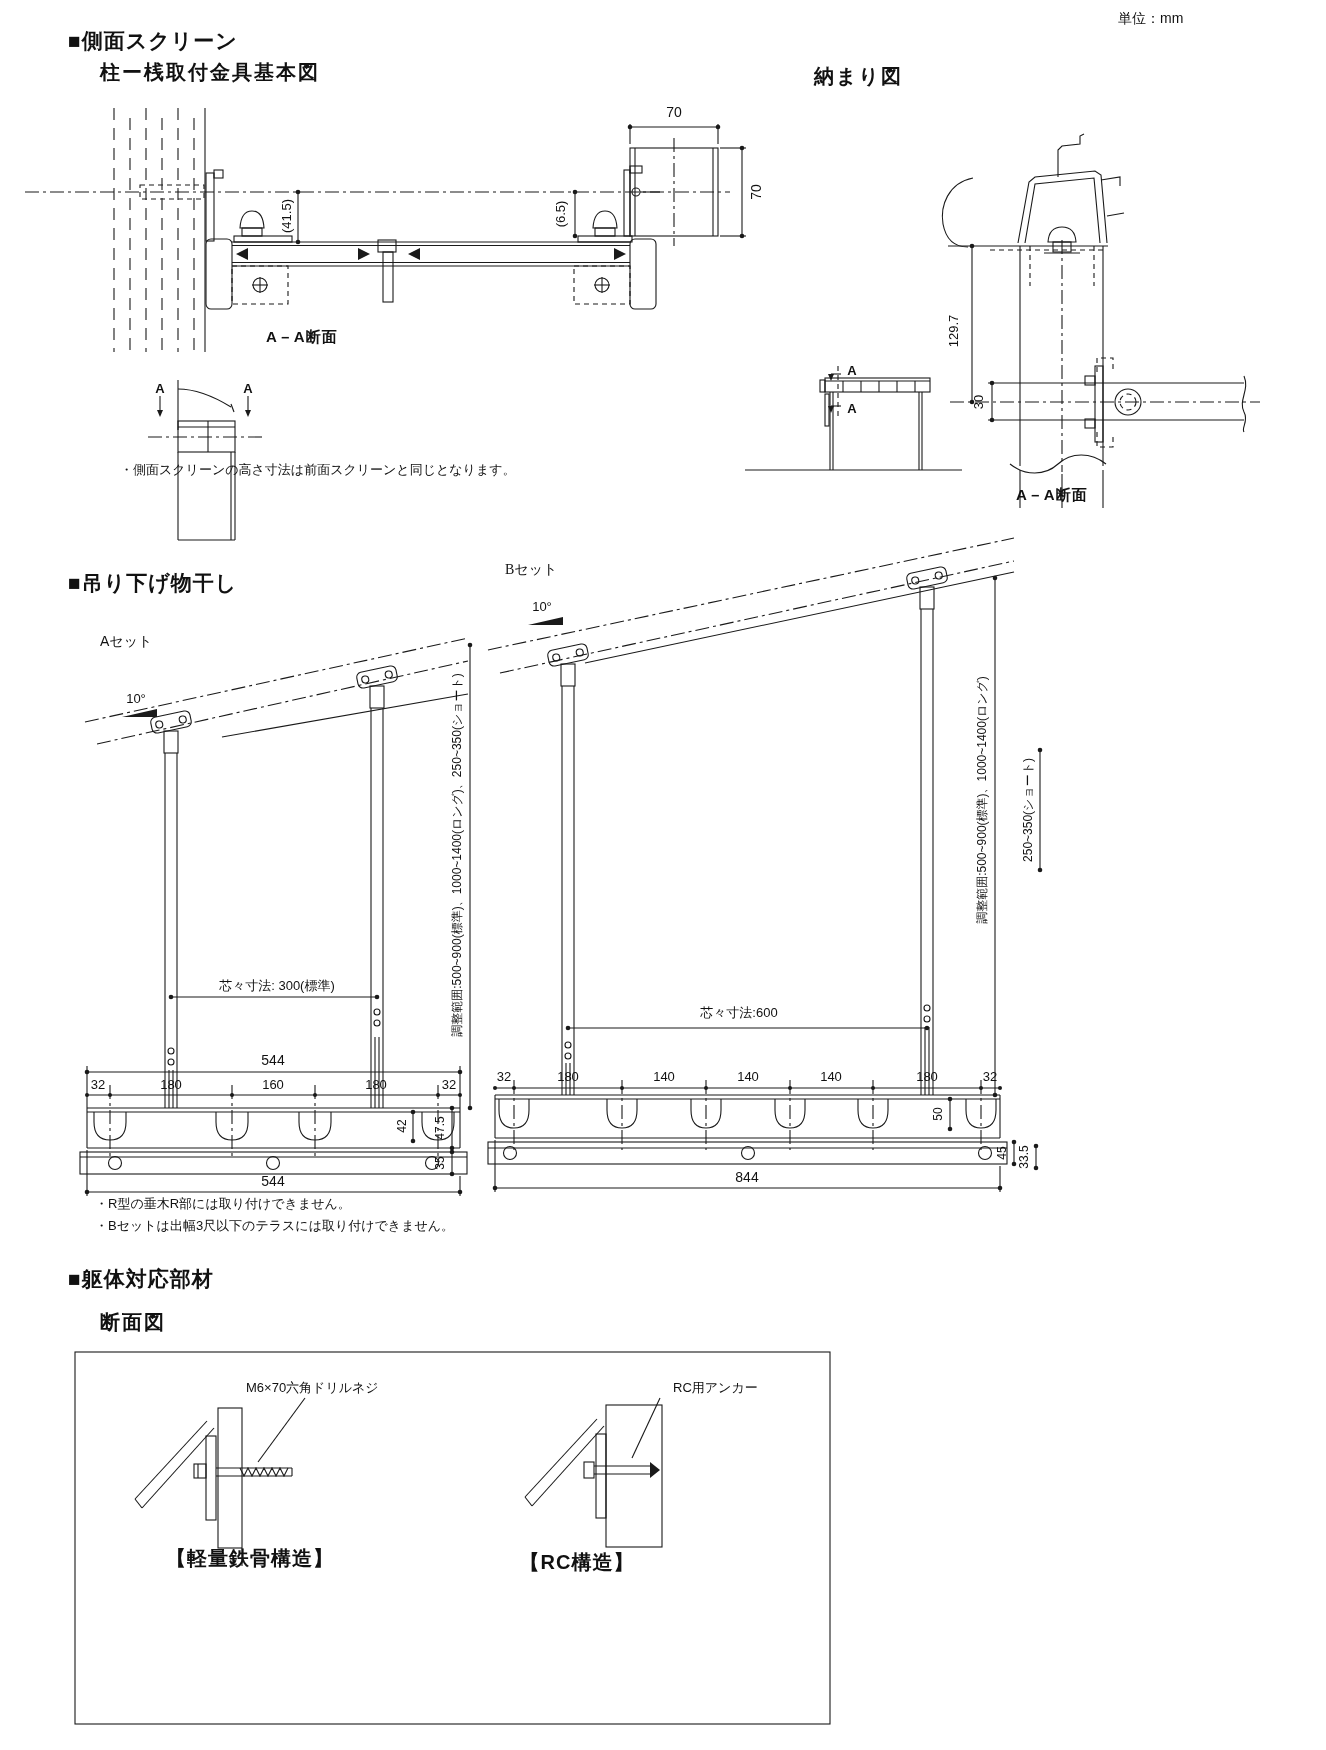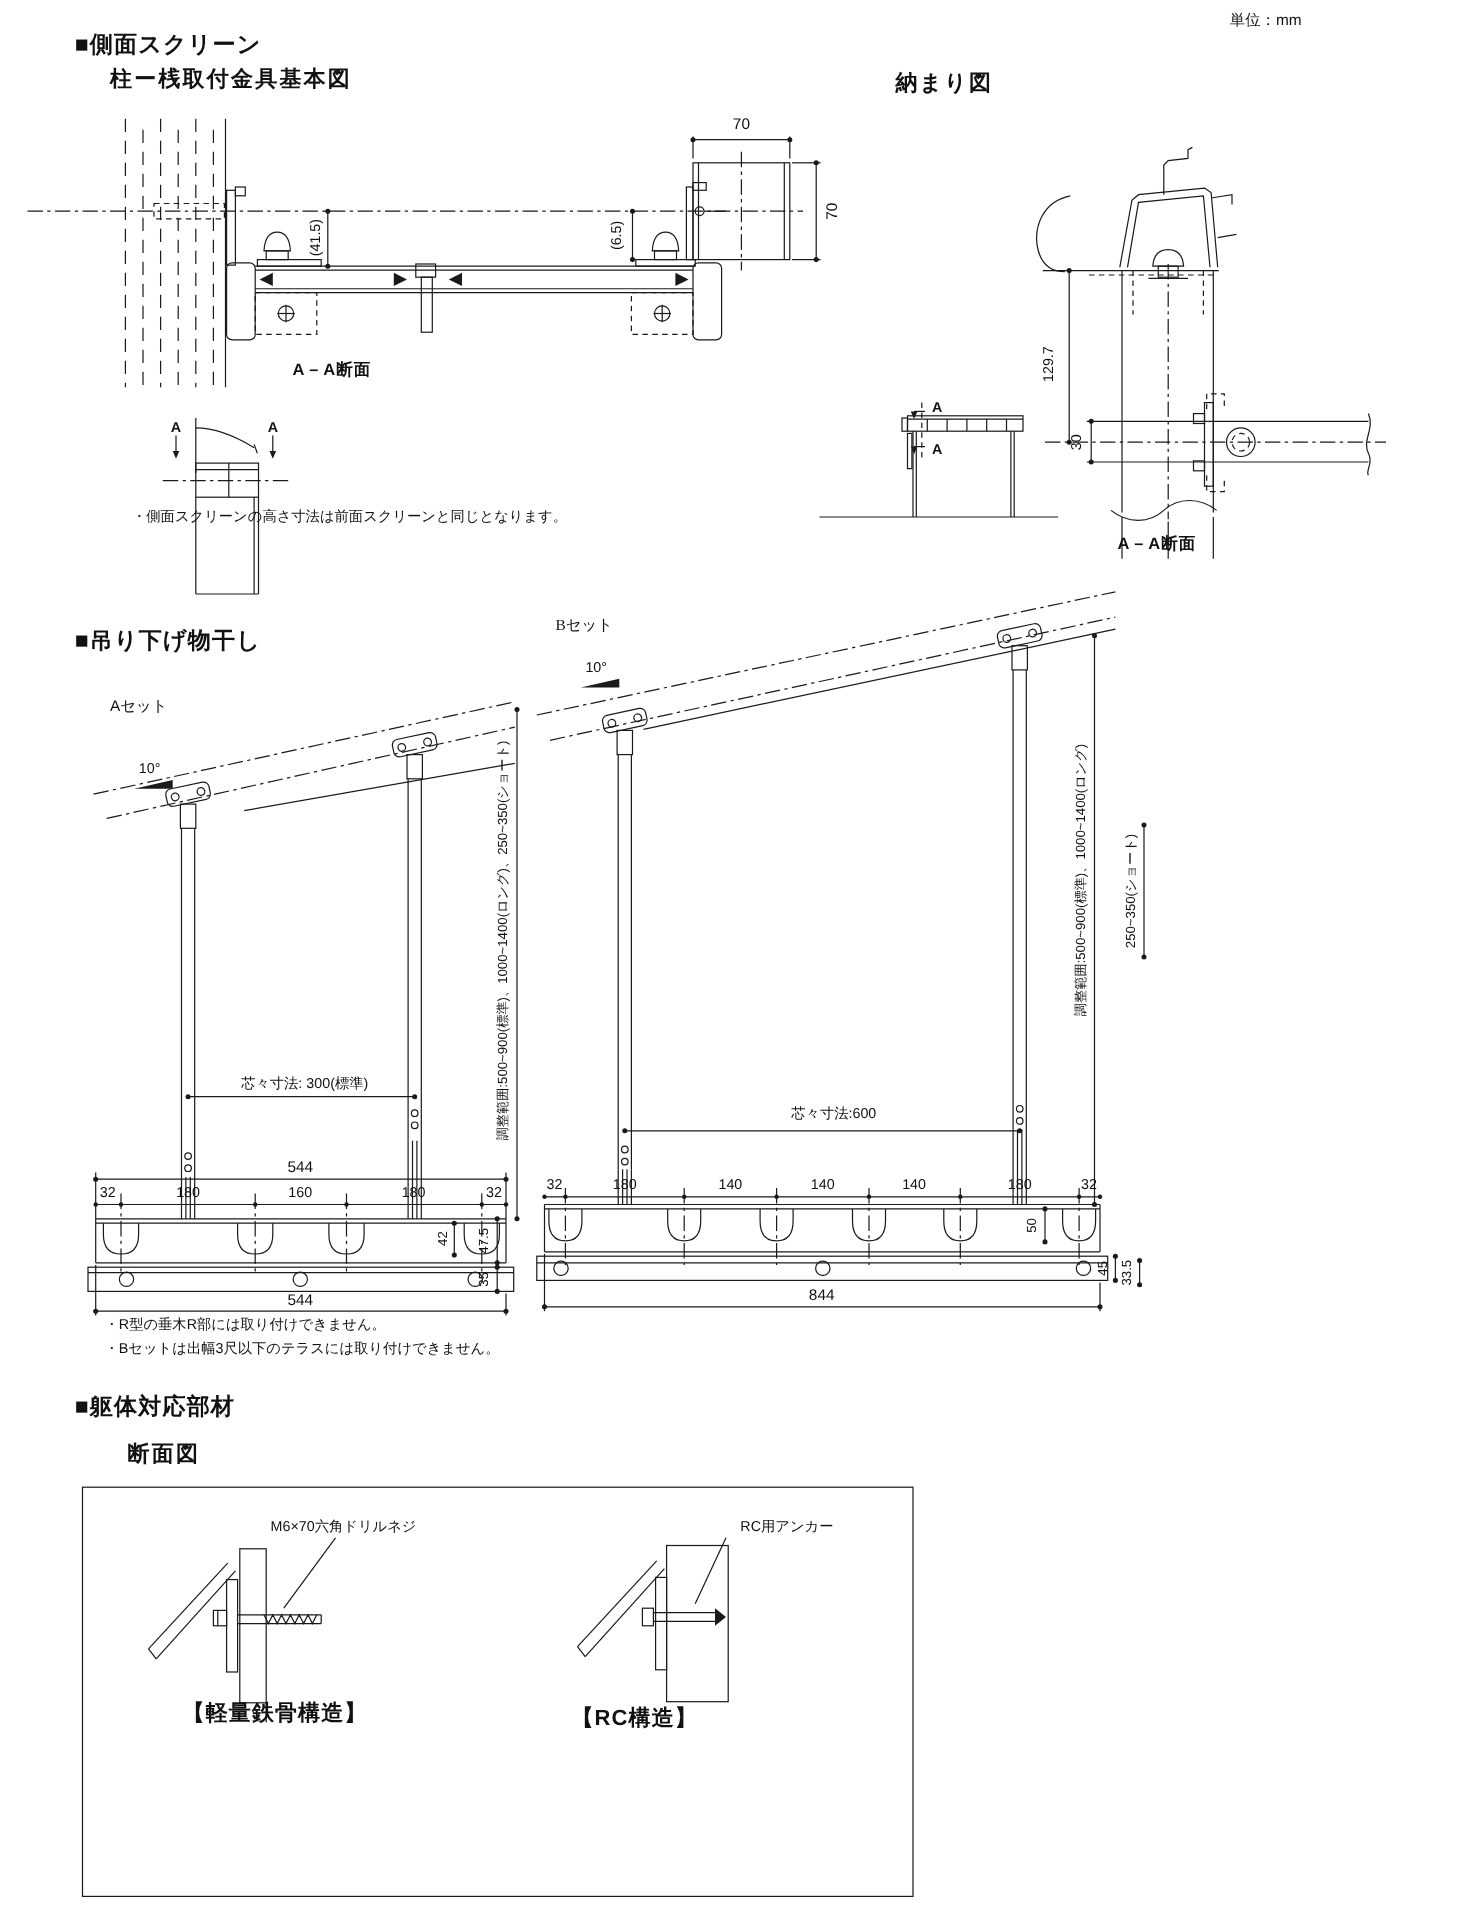--- a/index.html
+++ b/index.html
@@ -461,38 +461,38 @@
   <span class="lbl f13" style="left:376px;top:1084px;">180</span>
   <span class="lbl f13" style="left:449px;top:1084px;">32</span>
   <span class="lbl rot f12" style="left:402px;top:1126px;">42</span>
   <span class="lbl rot f12" style="left:440px;top:1128px;">47.5</span>
   <span class="lbl rot f12" style="left:440px;top:1163px;">35</span>
   <span class="lbl f14" style="left:273px;top:1181px;">544</span>
   <span class="lbl rot f12" style="left:457px;top:855px;">調整範囲:500~900(標準)、1000~1400(ロング)、250~350(ショート)</span>
 
   <span class="txt f14" style="left:505px;top:561px;font-family:Liberation Serif, serif;">Bセット</span>
   <span class="lbl f13" style="left:542px;top:606px;">10°</span>
-  <span class="lbl f13" style="left:758px;top:1012px;">芯々寸法:600</span>
+  <span class="lbl f13" style="left:739px;top:1012px;">芯々寸法:600</span>
   <span class="lbl f13" style="left:504px;top:1076px;">32</span>
   <span class="lbl f13" style="left:568px;top:1076px;">180</span>
   <span class="lbl f13" style="left:664px;top:1076px;">140</span>
   <span class="lbl f13" style="left:748px;top:1076px;">140</span>
   <span class="lbl f13" style="left:831px;top:1076px;">140</span>
   <span class="lbl f13" style="left:927px;top:1076px;">180</span>
   <span class="lbl f13" style="left:990px;top:1076px;">32</span>
   <span class="lbl rot f12" style="left:938px;top:1114px;">50</span>
   <span class="lbl rot f12" style="left:1002px;top:1153px;">45</span>
   <span class="lbl rot f12" style="left:1024px;top:1157px;">33.5</span>
   <span class="lbl f14" style="left:747px;top:1177px;">844</span>
   <span class="lbl rot f12" style="left:982px;top:800px;">調整範囲:500~900(標準)、1000~1400(ロング)</span>
   <span class="lbl rot f12" style="left:1028px;top:810px;">250~350(ショート)</span>
 
   <span class="txt f13" style="left:95px;top:1196px;text-align:center;">・R型の垂木R部には取り付けできません。</span>
   <span class="txt f13" style="left:95px;top:1218px;">・Bセットは出幅3尺以下のテラスには取り付けできません。</span>
 
   <span class="txt f21" style="left:68px;top:1266px;">■躯体対応部材</span>
-  <span class="txt f20" style="left:100px;top:1310px;margin-left:16px;">断面図</span>
+  <span class="txt f20" style="left:100px;top:1310px;">断面図</span>
   <span class="txt f13" style="left:246px;top:1380px;">M6×70六角ドリルネジ</span>
   <span class="txt f13" style="left:645px;top:1380px;margin-left:28px;">RC用アンカー</span>
   <span class="lbl cap" style="left:250px;top:1558px;">【軽量鉄骨構造】</span>
   <span class="lbl cap" style="left:577px;top:1562px;">【RC構造】</span>
 
 </div>
 
 </body></html>

